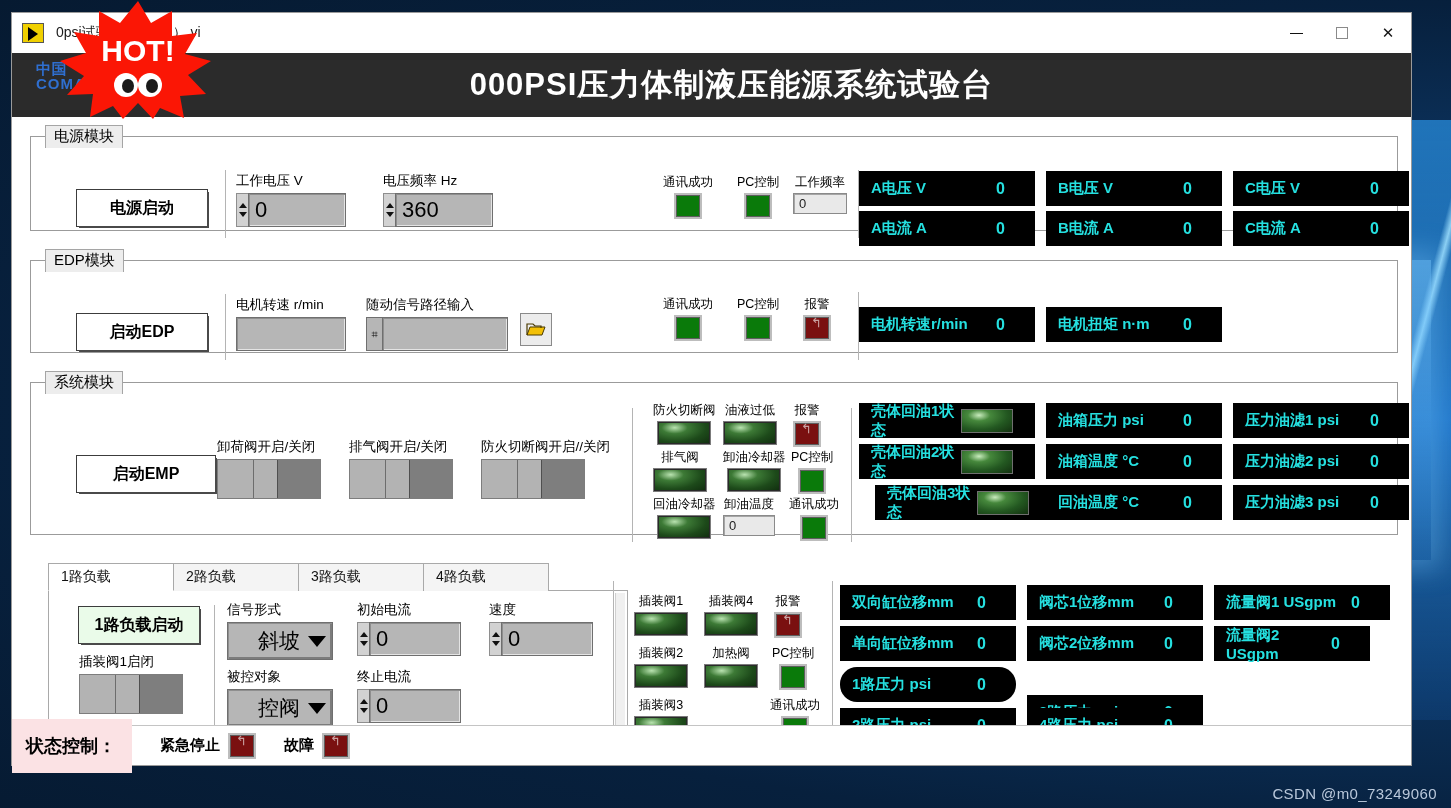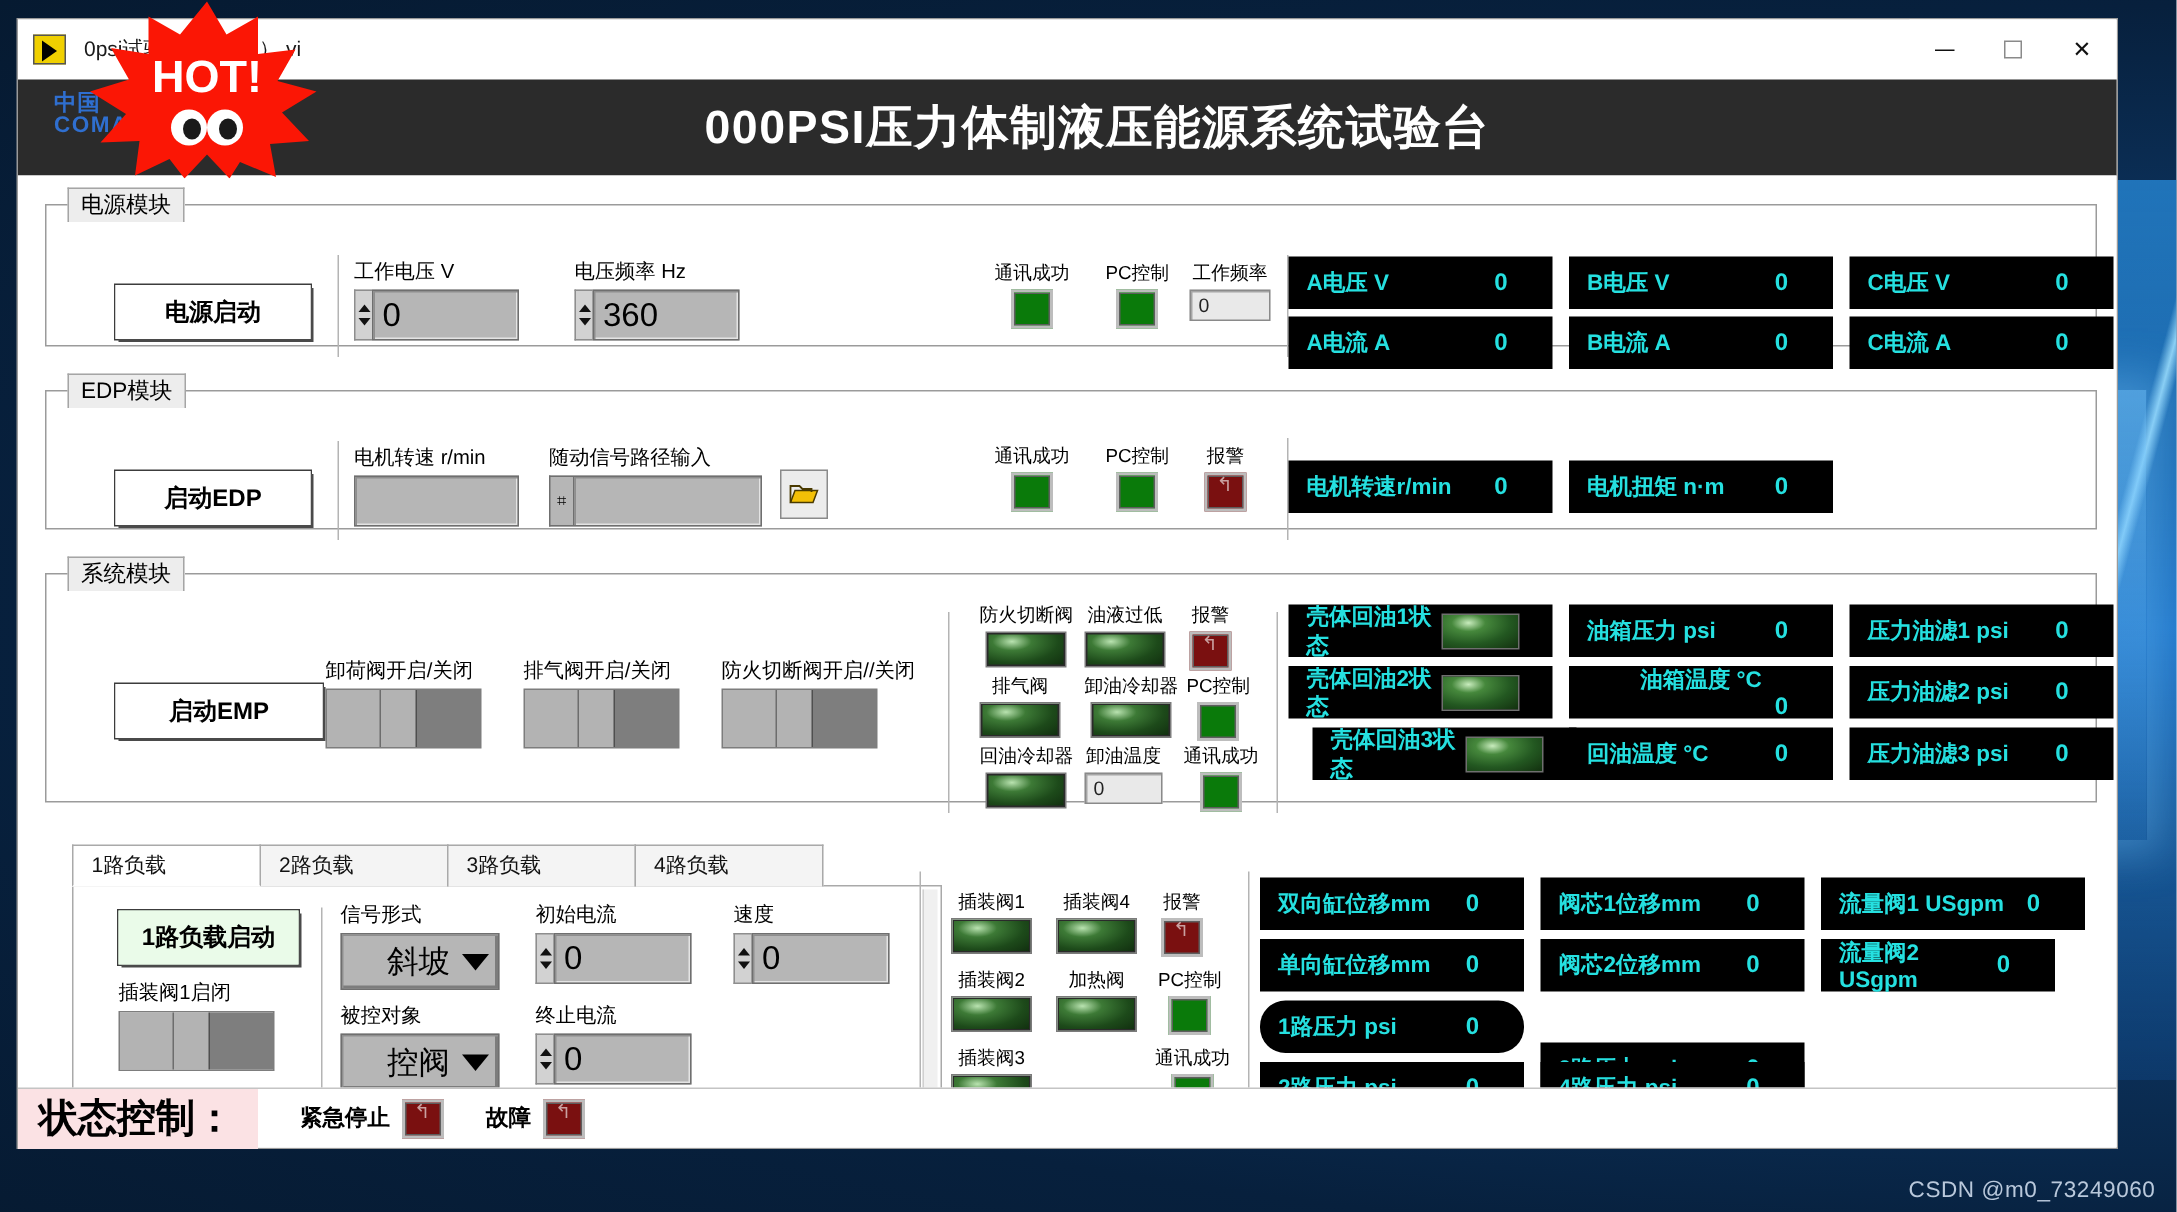--- a/index.html
+++ b/index.html
@@ -204,22 +204,22 @@
     margin-left: 8px; width:0; height:0;
     border-left: 9px solid transparent; border-right: 9px solid transparent; border-top: 11px solid #000;
   }
 
   
   #status-bar {
     position: absolute; left: 0; right: 0; bottom: 0; height: 40px;
     background: #fff; display: flex; align-items: center; border-top: 1px solid #c4c4c4;
   }
   #status-label {
-    background: #fbe2e4; height: 40px; display: flex; align-items: center;
-    padding: 0 16px 0 14px; font-size: 26px; font-weight: bold; color: #000;
+    background: #fbe2e4; height: 54px; display: flex; align-items: center;
+    padding: 0 16px 0 14px; font-size: 18px; font-weight: bold; color: #000;
   }
   .status-item { display: flex; align-items: center; gap: 8px; margin-left: 28px; }
   .status-item .t { font-size: 15px; font-weight: bold; color: #000; }
 
   #watermark {
     position: absolute; right: 14px; bottom: 6px; color: #b9c8db; font-size: 15px;
     letter-spacing: .4px;
   }
   .scroll-v {
     position:absolute; right: 2px; top: 2px; bottom: 2px; width: 10px; background: #f0f0f0;
@@ -460,21 +460,21 @@
       </div>
       <div class="disp" style="position:absolute; left:844px; top:91px; width:176px; height:35px;">
         <span>壳体回油3状态</span>
         <span class="embed-led"></span>
       </div>
 
       <div class="disp" style="position:absolute; left:1015px; top:9px; width:176px; height:35px;">
         <span>油箱压力   psi</span>
         <span class="dv">0</span>
       </div>
-      <div class="disp" style="position:absolute; left:1015px; top:50px; width:176px; height:35px;flex-direction:column;">
+      <div class="disp" style="position:absolute; left:1015px; top:50px; width:176px; height:35px;">
         <span>油箱温度   °C</span>
         <span class="dv">0</span>
       </div>
       <div class="disp" style="position:absolute; left:1015px; top:91px; width:176px; height:35px;">
         <span>回油温度   °C</span>
         <span class="dv">0</span>
       </div>
 
       <div class="disp" style="position:absolute; left:1202px; top:9px; width:176px; height:35px;">
         <span>压力油滤1 psi</span>

